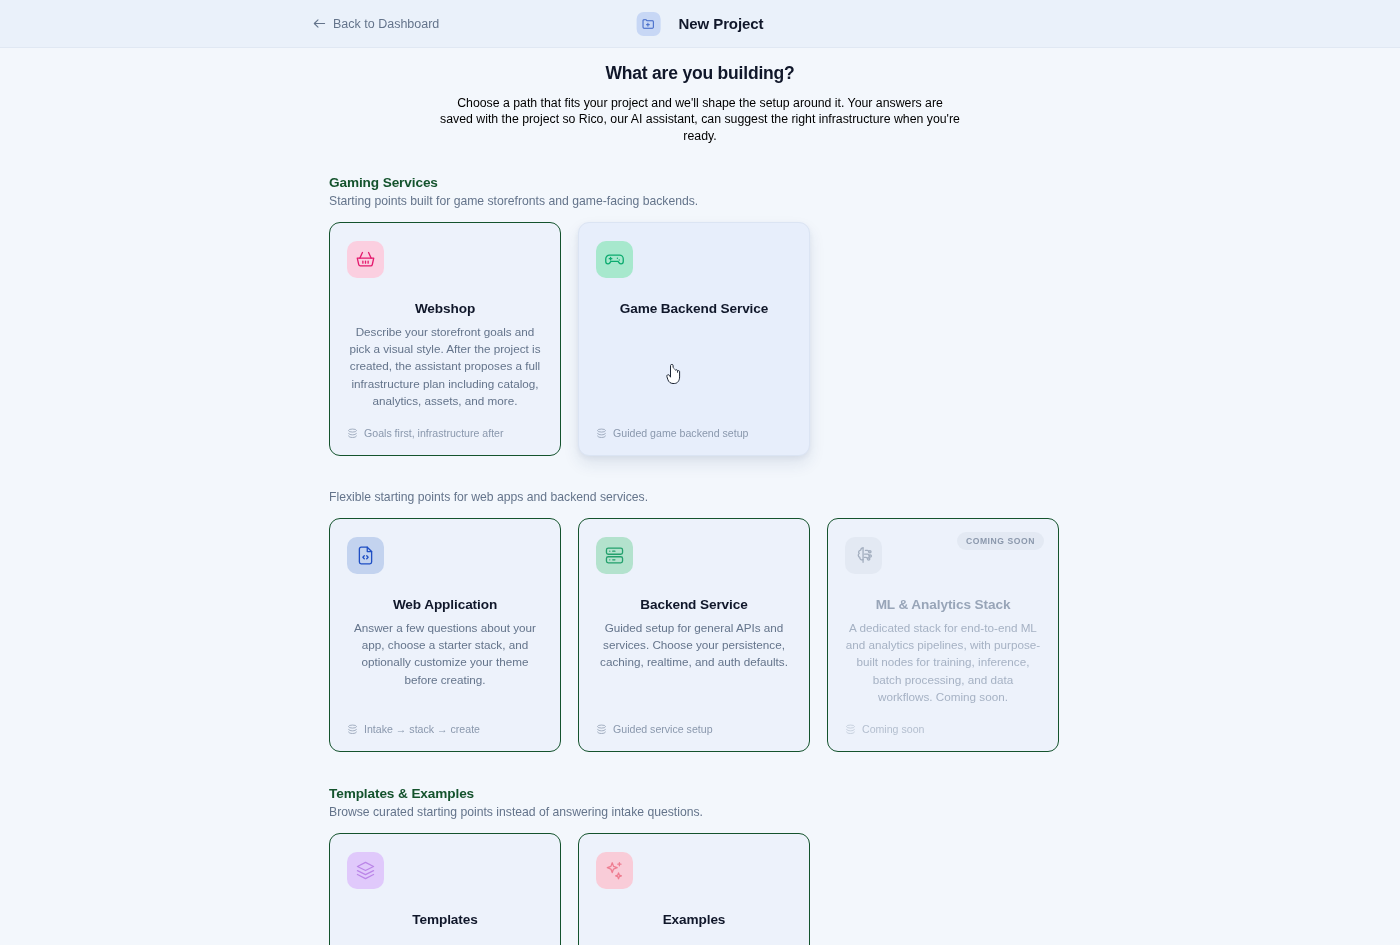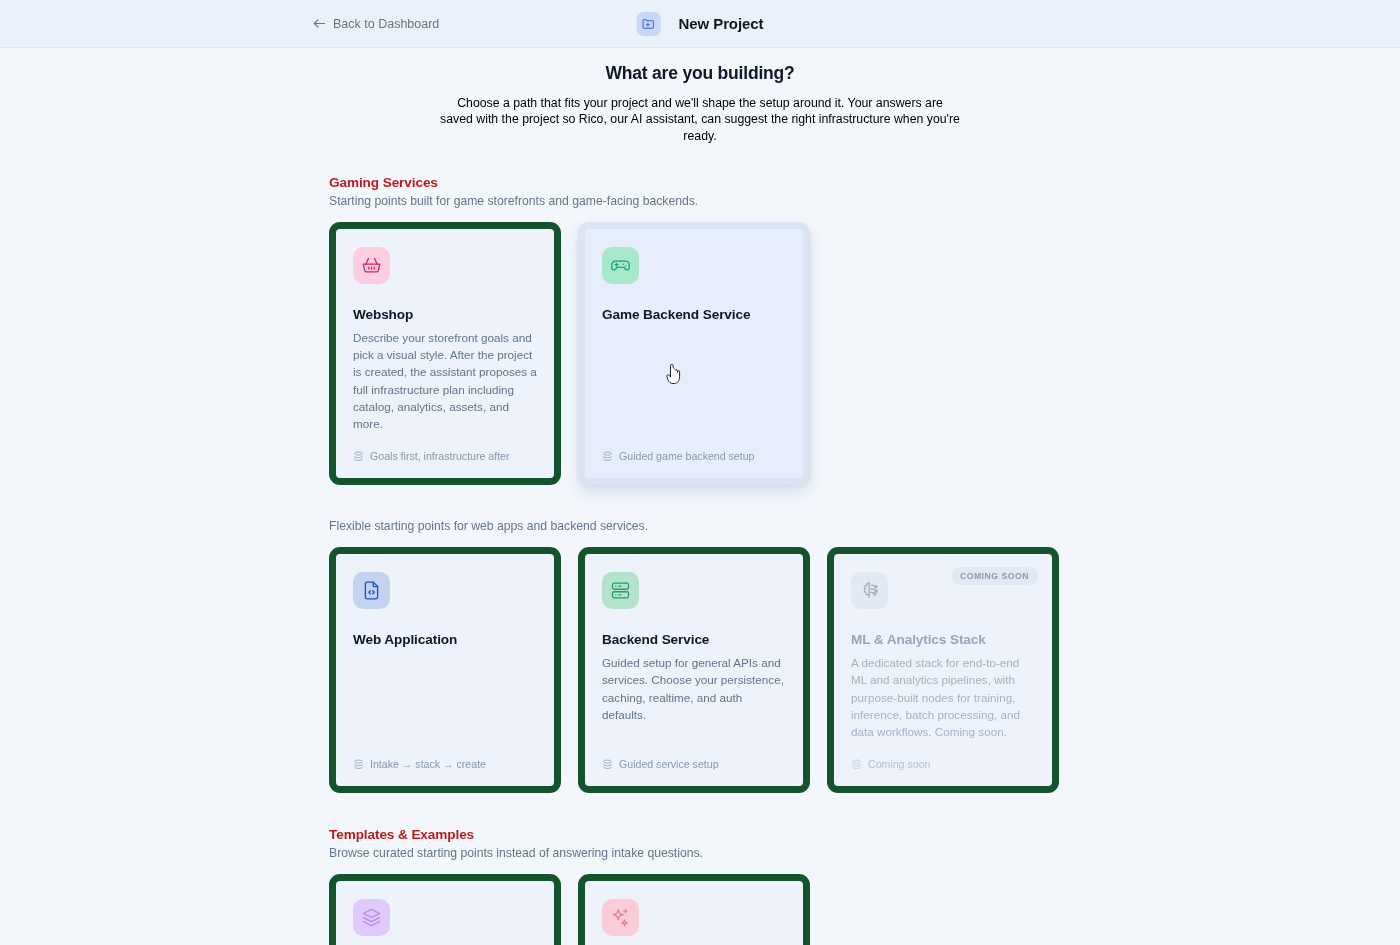--- a/index.html
+++ b/index.html
@@ -80,46 +80,47 @@
   
   .content {
     width: 1400px;
     padding: 0 329px;
   }
   .section { margin-top: 34px; }
   .section:first-child { margin-top: 31px; }
   .section-title {
     font-size: 13.6px;
     font-weight: bold;
-    color: #b91c1c;
+    color: #14532d;
     margin: 0 0 4px;
     letter-spacing: -0.1px;
   }
   .section-sub {
     font-size: 12.2px;
     color: #64748b;
     margin: 0 0 14px;
   }
   .card-grid {
     display: grid;
     grid-template-columns: repeat(3, 232px);
     gap: 17px;
   }
 
   
   .card {
     position: relative;
     background: #edf2fb;
-    border: 7px solid #14532d;
+    border: 1px solid #14532d;
     border-radius: 11px;
     padding: 18px 17px 16px;
     min-height: 198px;
     display: flex;
     flex-direction: column;
     cursor: pointer;
+    text-align: center;
   }
   .card.hovered {
     background: #e7eefb;
     border-color: #dbe4f3;
     box-shadow: 0 8px 16px rgba(30, 58, 110, 0.10), 0 2px 5px rgba(30,58,110,0.06);
   }
   .card.disabled { cursor: default; }
   .card-icon {
     width: 37px; height: 37px;
     border-radius: 10px;
@@ -258,20 +259,21 @@
       <div class="card-grid">
         <div class="card">
           <div class="card-icon" style="background: rgb(195, 211, 239);">
             <svg width="21" height="21" viewBox="0 0 24 24">
         <path d="M14 2.5H7a2 2 0 00-2 2v15a2 2 0 002 2h10a2 2 0 002-2V7.5L14 2.5z" stroke="#1f4fc4" stroke-width="1.5" stroke-linecap="round" stroke-linejoin="round" fill="none"></path>
         <path d="M14 2.5v5h5" stroke="#1f4fc4" stroke-width="1.5" stroke-linecap="round" stroke-linejoin="round" fill="none"></path>
         <path d="M10.6 12.3L9 14l1.6 1.7M13.4 12.3L15 14l-1.6 1.7" stroke="#1f4fc4" stroke-width="1.5" stroke-linecap="round" stroke-linejoin="round" fill="none"></path>
       </svg>
           </div>
           <div class="card-title">Web Application</div>
+          <div class="card-desc">Answer a few questions about your app, choose a starter stack, and optionally customize your theme before creating.</div>
           <div class="card-footer">
             <span style="display: flex;">
               <svg width="11" height="11" viewBox="0 0 24 24">
         <ellipse cx="12" cy="5.6" rx="8.6" ry="3.3" stroke="#97a4b8" stroke-width="1.9" fill="none"></ellipse>
         <path d="M3.4 11.6c0 1.8 3.9 3.3 8.6 3.3s8.6-1.5 8.6-3.3" stroke="#97a4b8" stroke-width="1.9" fill="none" stroke-linecap="round"></path>
         <path d="M3.4 17.4c0 1.8 3.9 3.3 8.6 3.3s8.6-1.5 8.6-3.3" stroke="#97a4b8" stroke-width="1.9" fill="none" stroke-linecap="round"></path>
       </svg>
             </span>
             <span>Intake → stack → create</span>
           </div>

